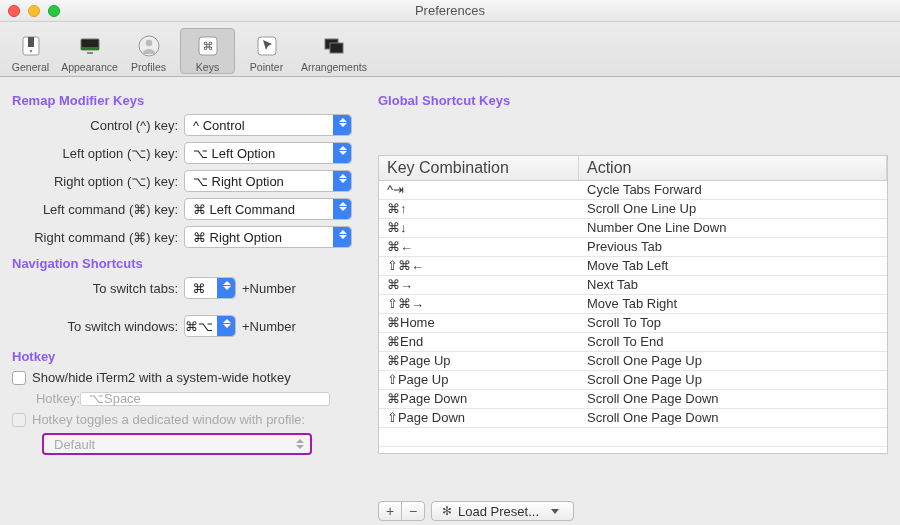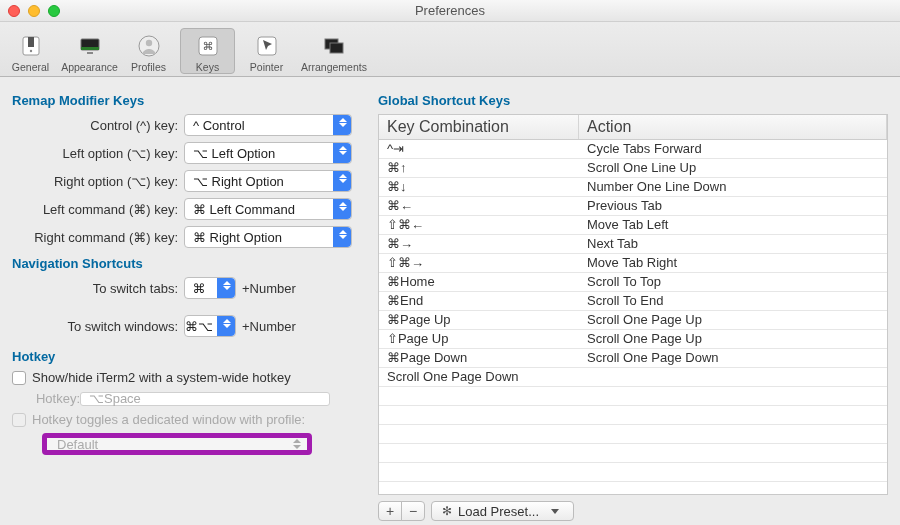--- a/index.html
+++ b/index.html
@@ -52,24 +52,24 @@
   .tb-icon svg { width:24px; height:24px; }
 
   
   .content {
     display:flex;
     height: calc(525px - 22px - 55px);
     padding: 10px 12px 4px 12px;
     gap: 18px;
   }
   .left-pane { width: 348px; }
-  .right-pane { flex:1; display:flex; flex-direction:column; }
+  .right-pane { flex:1; display:flex; flex-direction:column;gap:41px; }
 
   .section-header {
-    font-weight:bold; color:#0369a1; font-size:13px;
+    font-weight:bold; color:#8b5cf6; font-size:13px;
     margin: 6px 0 6px 0;
   }
 
   
   .remap-rows { display:flex; flex-direction:column; gap:6px; margin-bottom:8px;}
   .row { display:flex; align-items:center; }
   .row-label { width:172px; text-align:right; padding-right:6px; color:#333; }
 
   .mac-select {
     height:22px; display:flex; align-items:center;
@@ -88,21 +88,21 @@
   }
   .mac-select .stepper span{
     display:block; width:0;height:0;
     border-left:4px solid transparent; border-right:4px solid transparent;
   }
   .mac-select .stepper .up{ border-bottom:4px solid #fff;}
   .mac-select .stepper .dn{ border-top:4px solid #fff;}
 
   .plain-select {
     height:22px; display:flex; align-items:center; justify-content:space-between;
-    background:#fff; border:5px solid #a21caf; border-radius:4px;
+    background:#fff; border:2px solid #a21caf; border-radius:4px;
     font-size:13px; color:#888;
     padding: 0 6px 0 10px;
   }
   .plain-select.disabled { color:#aaa; background:#f5f5f5;}
   .plain-select .chev-updn { display:flex; flex-direction:column; gap:2px;}
   .plain-select .chev-updn span{
     width:0;height:0;border-left:4px solid transparent;border-right:4px solid transparent;
   }
   .plain-select .chev-updn .u{border-bottom:4px solid #aaa;}
   .plain-select .chev-updn .d{border-top:4px solid #aaa;}
@@ -398,20 +398,21 @@
           </div>
           <div class="tr">
             <div class="td1">⇧Page Up</div>
             <div class="td2">Scroll One Page Up</div>
           </div>
           <div class="tr">
             <div class="td1">⌘Page Down</div>
             <div class="td2">Scroll One Page Down</div>
           </div>
           <div class="tr">
+            <div class="td1">⇧Page Down</div>
             <div class="td2">Scroll One Page Down</div>
           </div>
           <div class="tr empty">
             <div class="td1">.</div>
             <div class="td2">.</div>
           </div>
           <div class="tr empty">
             <div class="td1">.</div>
             <div class="td2">.</div>
           </div>

